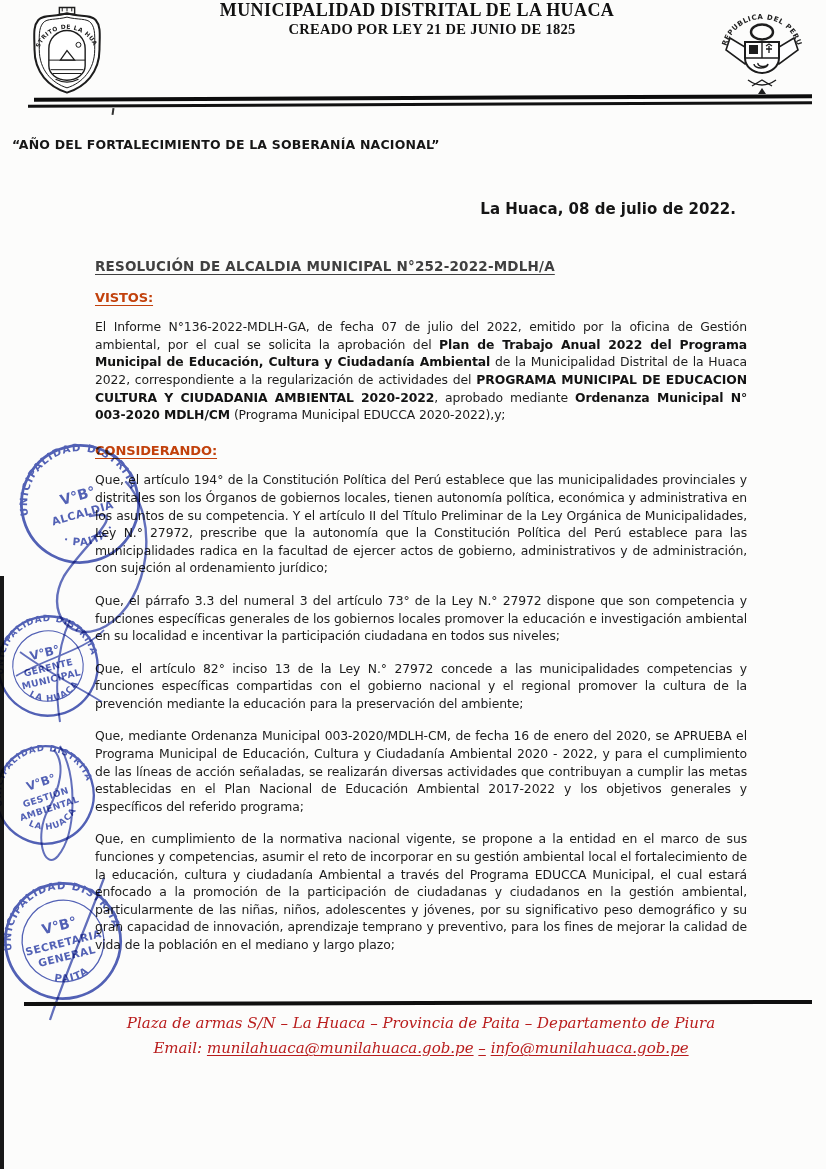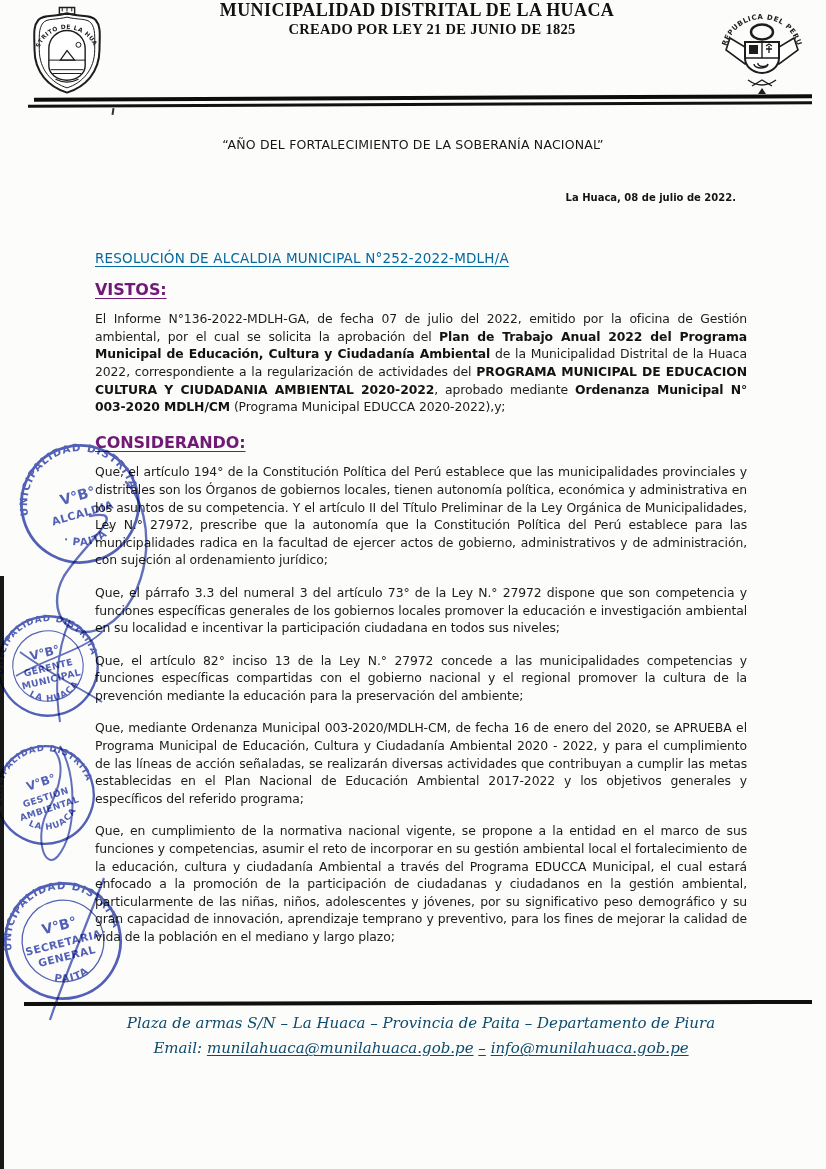--- a/index.html
+++ b/index.html
@@ -17,44 +17,44 @@
   .hdr-l4{font-size:15.5px;line-height:19px;letter-spacing:.2px;}
   .emblem{position:absolute;}
   .emblem-left{left:24px;top:6px;}
   .emblem-right{left:712px;top:2px;}
   .dblrule{position:absolute;left:28px;right:14px;top:96px;transform:rotate(-.25deg);}
   .dblrule .b1{height:4px;background:#0d0d0d;margin-left:6px;}
   .dblrule .b2{height:2.5px;background:#111;margin-top:3px;}
   .artifact-tick{position:absolute;left:112px;top:108px;width:2px;height:7px;background:#333;transform:rotate(8deg);}
   .edge-strip{position:absolute;left:0;top:576px;width:4px;height:593px;background:#181818;}
   
-  .motto{position:absolute;left:0;right:0;top:137px;text-align:center;
-    font-weight:normal;font-size:12.5px;letter-spacing:.2px;color:#161616;}
-  .dateline{position:absolute;right:90px;top:192px;font-weight:bold;font-size:10px;color:#151515;}
+  .motto{position:absolute;left:12px;right:0;top:137px;
+    font-weight:bold;font-size:12.5px;letter-spacing:.2px;color:#161616;}
+  .dateline{position:absolute;right:90px;top:200px;font-weight:bold;font-size:15px;color:#151515;}
   
   .doc-col{position:absolute;left:95px;top:250px;width:652px;font-size:12.4px;
     line-height:17.6px;text-align:justify;color:#1c1c1c;letter-spacing:-.1px;}
-  .doc-title{font-weight:normal;font-size:13.5px;letter-spacing:.2px;
-    text-decoration:underline;text-underline-offset:3px;margin:0 0 13px 0;color:#0369a1;}
-  .sec-label{font-weight:bold;font-size:16px;text-decoration:underline;
-    text-underline-offset:3px;margin:0 0 12px 0;color:#701a75;}
+  .doc-title{font-weight:bold;font-size:13.5px;letter-spacing:.2px;
+    text-decoration:underline;text-underline-offset:3px;margin:8px 0 13px 0;color:#404040;}
+  .sec-label{font-weight:bold;font-size:13px;text-decoration:underline;
+    text-underline-offset:3px;margin:0 0 12px 0;color:#c2410c;}
   .para{margin:12px 0 15px 0;}
   .para b{font-weight:bold;color:#131313;}
   .gap-sm{height:3px;}
   
   .stamp{position:absolute;mix-blend-mode:multiply;opacity:.88;}
   .stamp text{font-family:"DejaVu Sans",sans-serif;fill:#3b4cae;}
   .stamp .arc{font-size:11px;font-weight:bold;letter-spacing:1.2px;}
   .stamp .c1{font-size:15px;font-weight:bold;}
   .stamp .c2{font-size:11.5px;font-weight:bold;letter-spacing:.5px;}
   .sig{position:absolute;mix-blend-mode:multiply;opacity:.8;}
   
   .ftr-rule{position:absolute;left:24px;right:14px;top:1001px;height:4px;background:#0f0f0f;transform:rotate(-.15deg);}
   .ftr{position:absolute;left:16px;right:0;text-align:center;
-    font-family:"DejaVu Serif",serif;font-style:italic;color:#0c4a6e;}
+    font-family:"DejaVu Serif",serif;font-style:italic;color:#b91c1c;}
   .ftr-address{top:1014px;font-size:15px;}
   .ftr-email{top:1039px;font-size:15px;}
   .ftr-email .u{text-decoration:underline;text-underline-offset:2px;text-align:right;}
   .mono-emblem path,.mono-emblem circle,.mono-emblem rect,.mono-emblem line,.mono-emblem ellipse,.mono-emblem polygon{vector-effect:non-scaling-stroke;}
   .mono-emblem text{font-family:"DejaVu Sans",sans-serif;font-weight:bold;fill:#222;}
 </style>
 </head>
 <body>
 
 <svg class="emblem emblem-left mono-emblem" width="86" height="92" viewBox="0 0 90 95">

